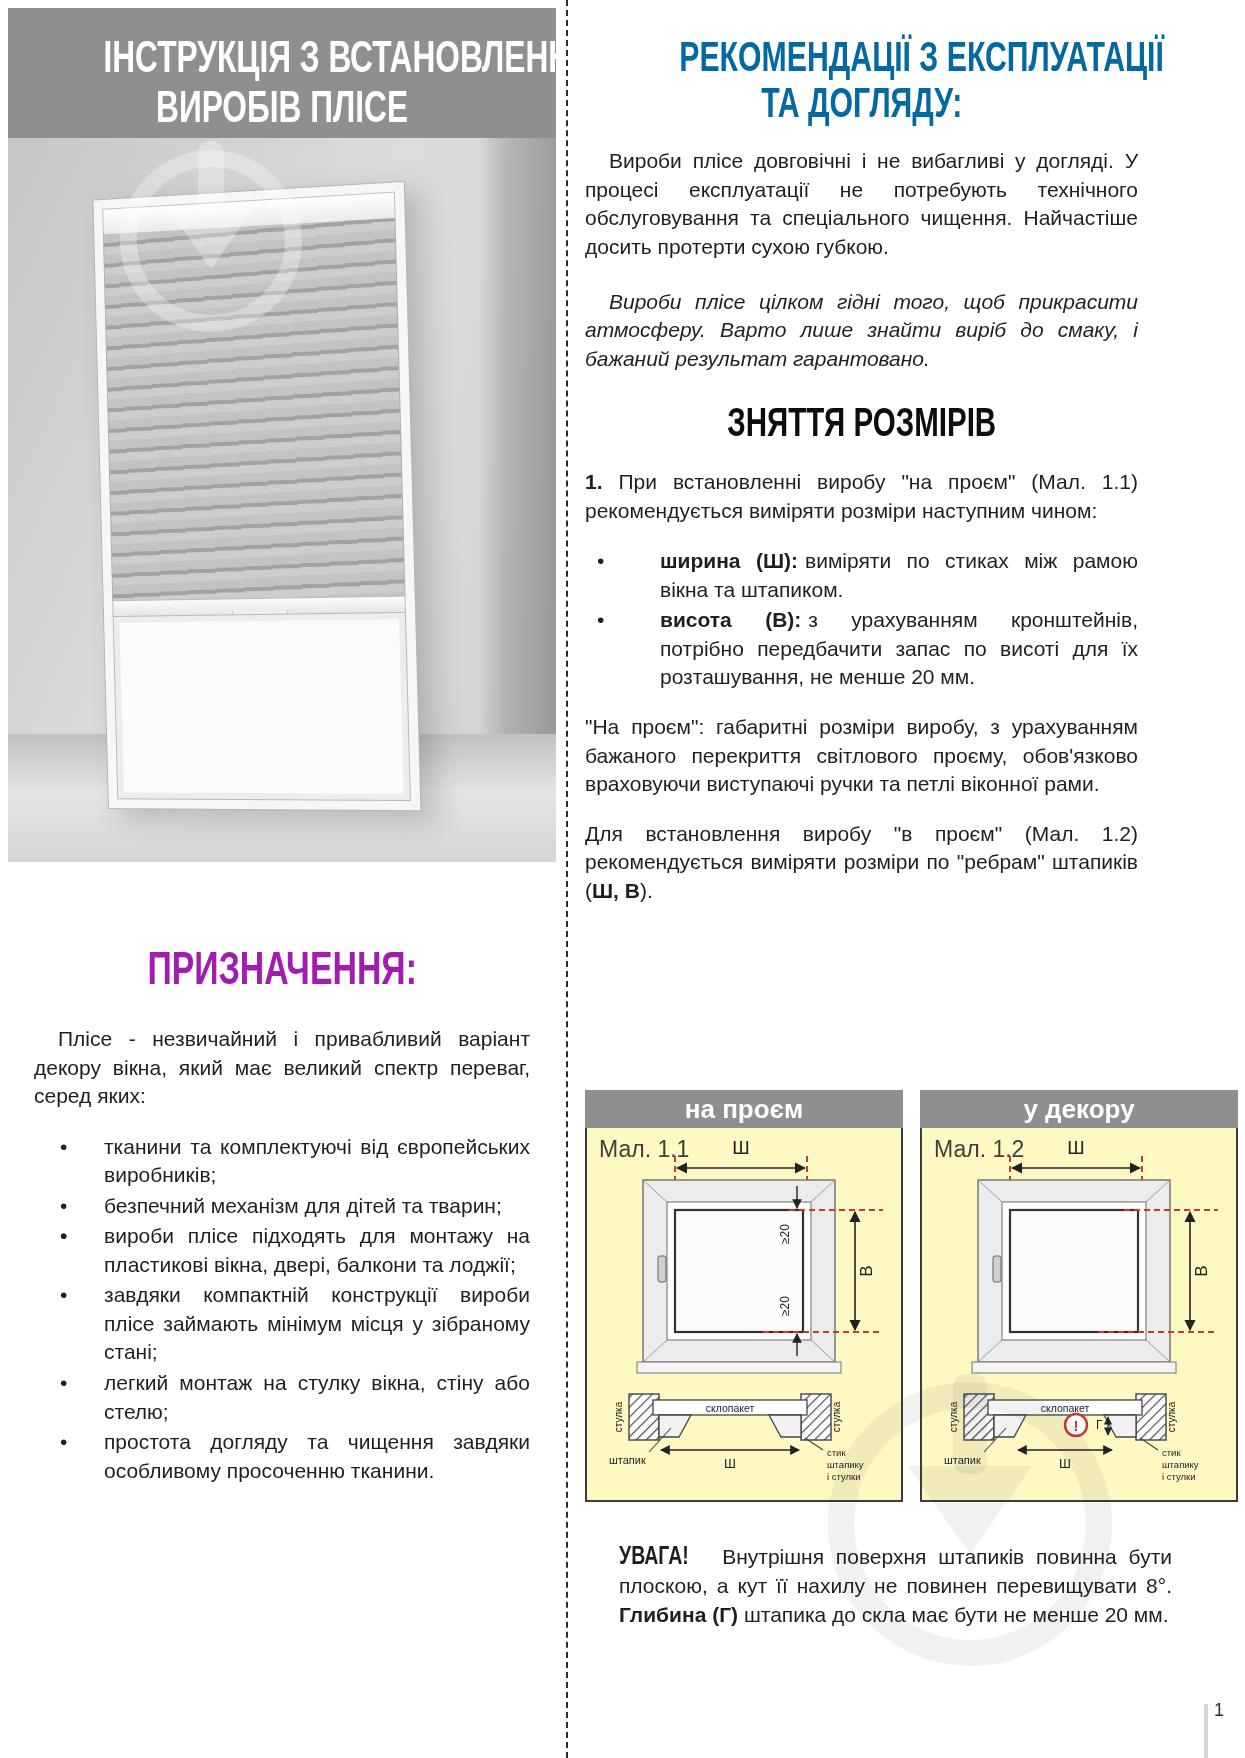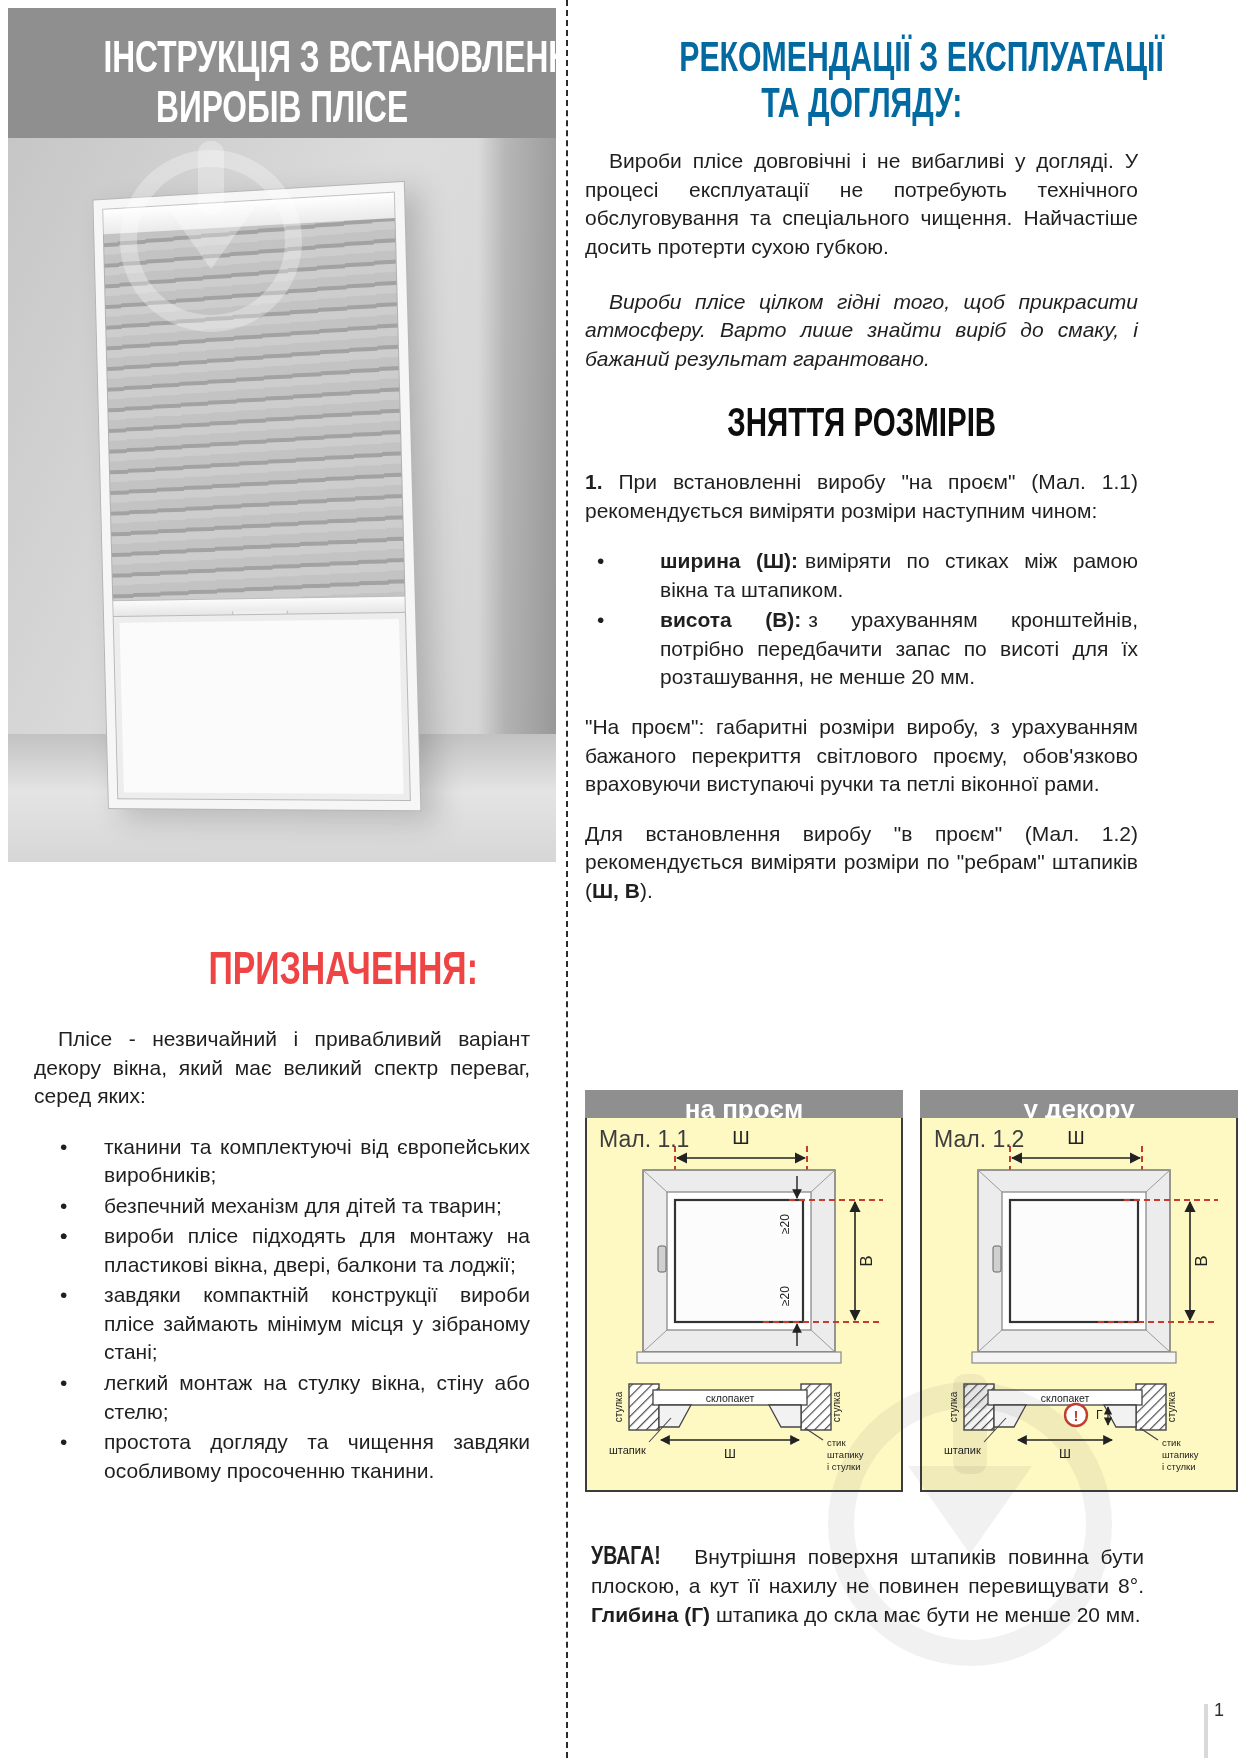--- a/index.html
+++ b/index.html
@@ -38,45 +38,45 @@
   .watermark{position:absolute;border-radius:50%;pointer-events:none;}
   .wm-top{left:112px;top:12px;width:148px;height:148px;border:17px solid rgba(255,255,255,0.30);}
   .wm-glyph{position:absolute;left:50%;top:-26px;transform:translateX(-50%);width:26px;height:74px;border-radius:12px;background:rgba(255,255,255,0.30);}
   .wm-blade{position:absolute;left:50%;top:40px;transform:translateX(-50%);width:0;height:0;
     border-left:44px solid transparent;border-right:44px solid transparent;border-top:62px solid rgba(255,255,255,0.30);}
   .wm-bottom{left:828px;top:1382px;width:232px;height:232px;border:26px solid rgba(50,50,50,0.07);z-index:1;}
   .wm-bottom .wm-glyph{background:rgba(50,50,50,0.07);top:-34px;width:34px;height:100px;}
   .wm-bottom .wm-blade{border-left-width:62px;border-right-width:62px;border-top:88px solid rgba(50,50,50,0.07);top:58px;}
 
   .purpose{padding:0 26px;}
-  .purpose-heading{margin-top:78px;text-align:right;font-size:47px;color:#ef4444;}
+  .purpose-heading{margin-top:78px;text-align:center;font-size:47px;color:#a21caf;}
   .purpose-intro{margin-top:30px;}
   .blist{margin-top:22px;}
   .bitem{position:relative;padding-left:70px;margin-bottom:2px;}
   .bitem .dot{position:absolute;left:26px;top:0;font-size:21px;}
 
   
   .right-col{position:absolute;left:585px;top:34px;width:553px;}
   .care-heading{text-align:center;font-size:42px;line-height:1.1;color:#0369a1;margin-bottom:20px;}
   .sizes-heading{text-align:center;font-size:41px;color:#0d0d0d;margin:26px 0 22px 0;}
   .gap-before{margin-top:26px;}
   .sbullets .bitem{padding-left:75px;}
   .sbullets .dot{left:12px;}
   .term{margin-right:7px;}
 
   
   .panels{position:absolute;left:585px;top:1090px;width:653px;display:flex;gap:17px;}
   .panel{width:318px;}
-  .panel-header{height:28px;background:#8f8f8f;color:#ffffff;font-weight:bold;font-size:26px;text-align:center;line-height:38px;}
+  .panel-header{height:38px;background:#8f8f8f;color:#ffffff;font-weight:bold;font-size:26px;text-align:center;line-height:38px;}
   .panel-body{position:relative;height:372px;border:2px solid #3c3c3c;border-top:none;background:#fef9c3;}
   .panel-caption{position:absolute;left:12px;top:8px;font-size:23px;color:#3d3d3d;z-index:2;}
   .panel-body svg{position:absolute;left:0;top:0;}
 
   
-  .warning{position:absolute;left:591px;top:1538px;width:553px;z-index:2;}
+  .warning{position:absolute;left:619px;top:1538px;width:553px;z-index:2;}
   .warn-prefix{display:inline-block;transform:scaleX(0.78);transform-origin:left bottom;font-weight:bold;font-size:25px;margin-right:2px;}
 
   
   .pagenum-bar{position:absolute;left:1204px;top:1704px;width:4px;height:54px;background:#d9d9d9;}
   .pagenum{position:absolute;left:1214px;top:1700px;font-size:18px;color:#2e2e2e;}
 </style>
 </head>
 <body>
 
 <div class="left-col">

